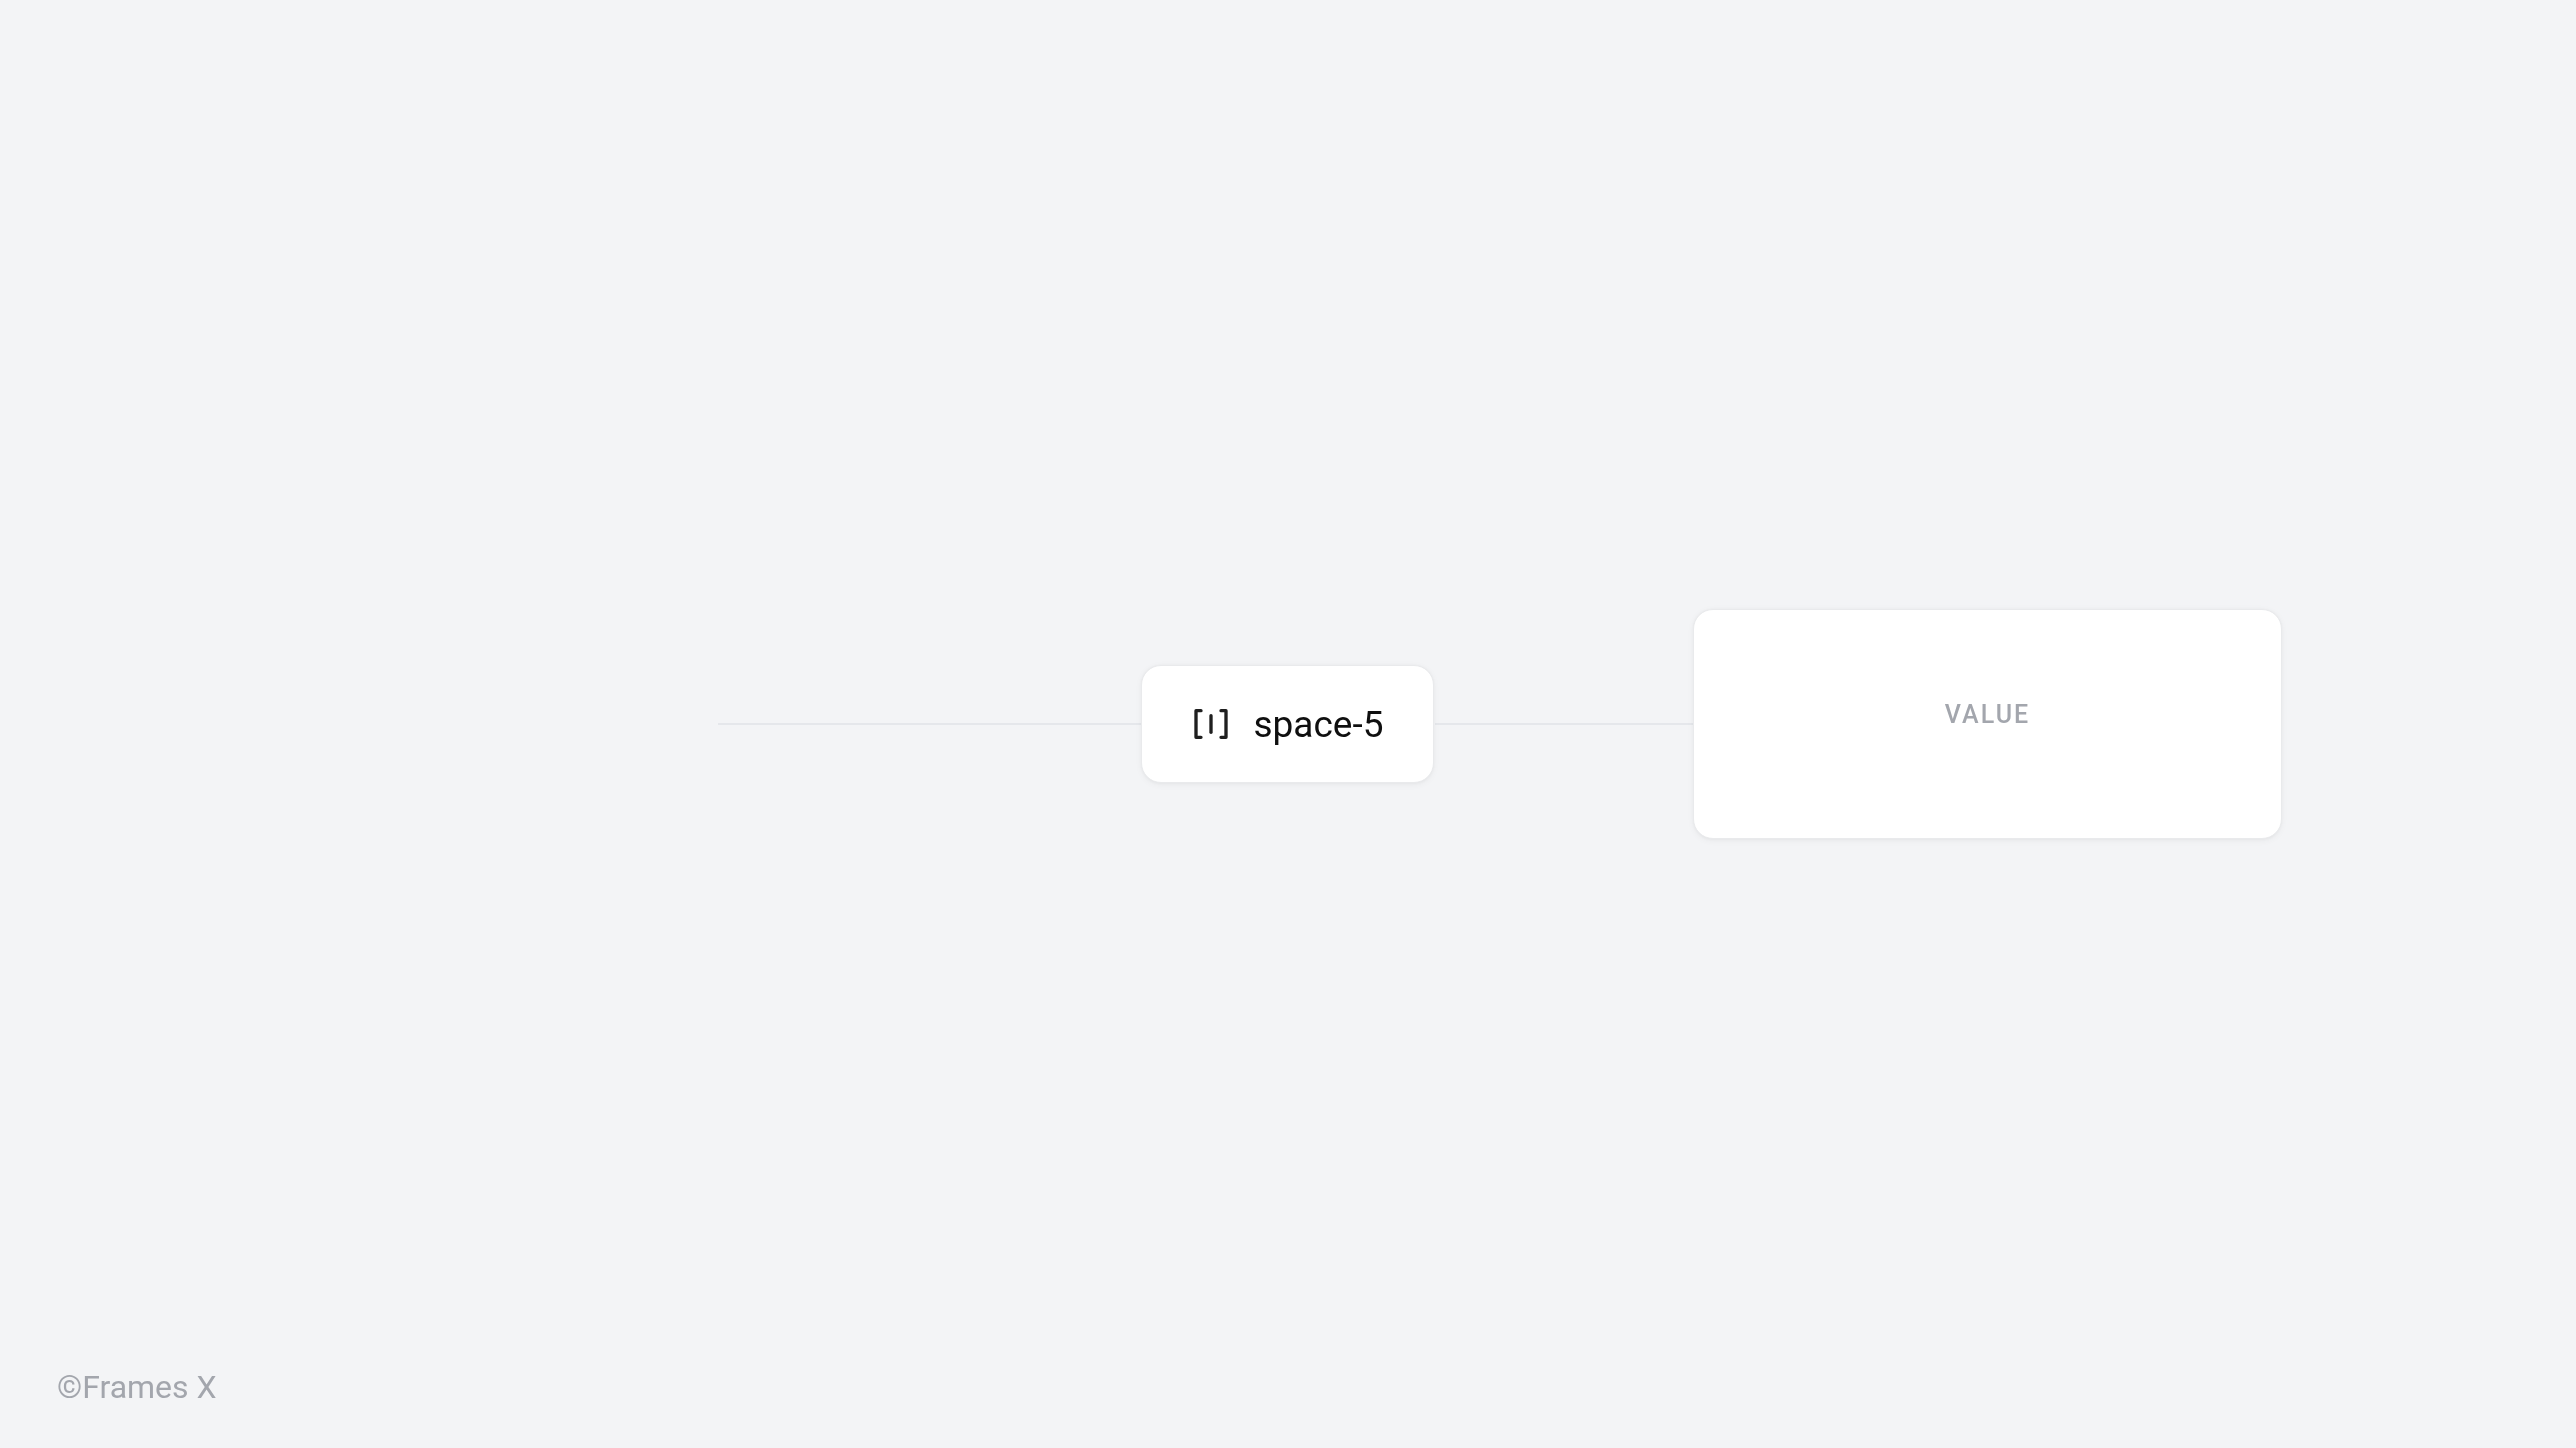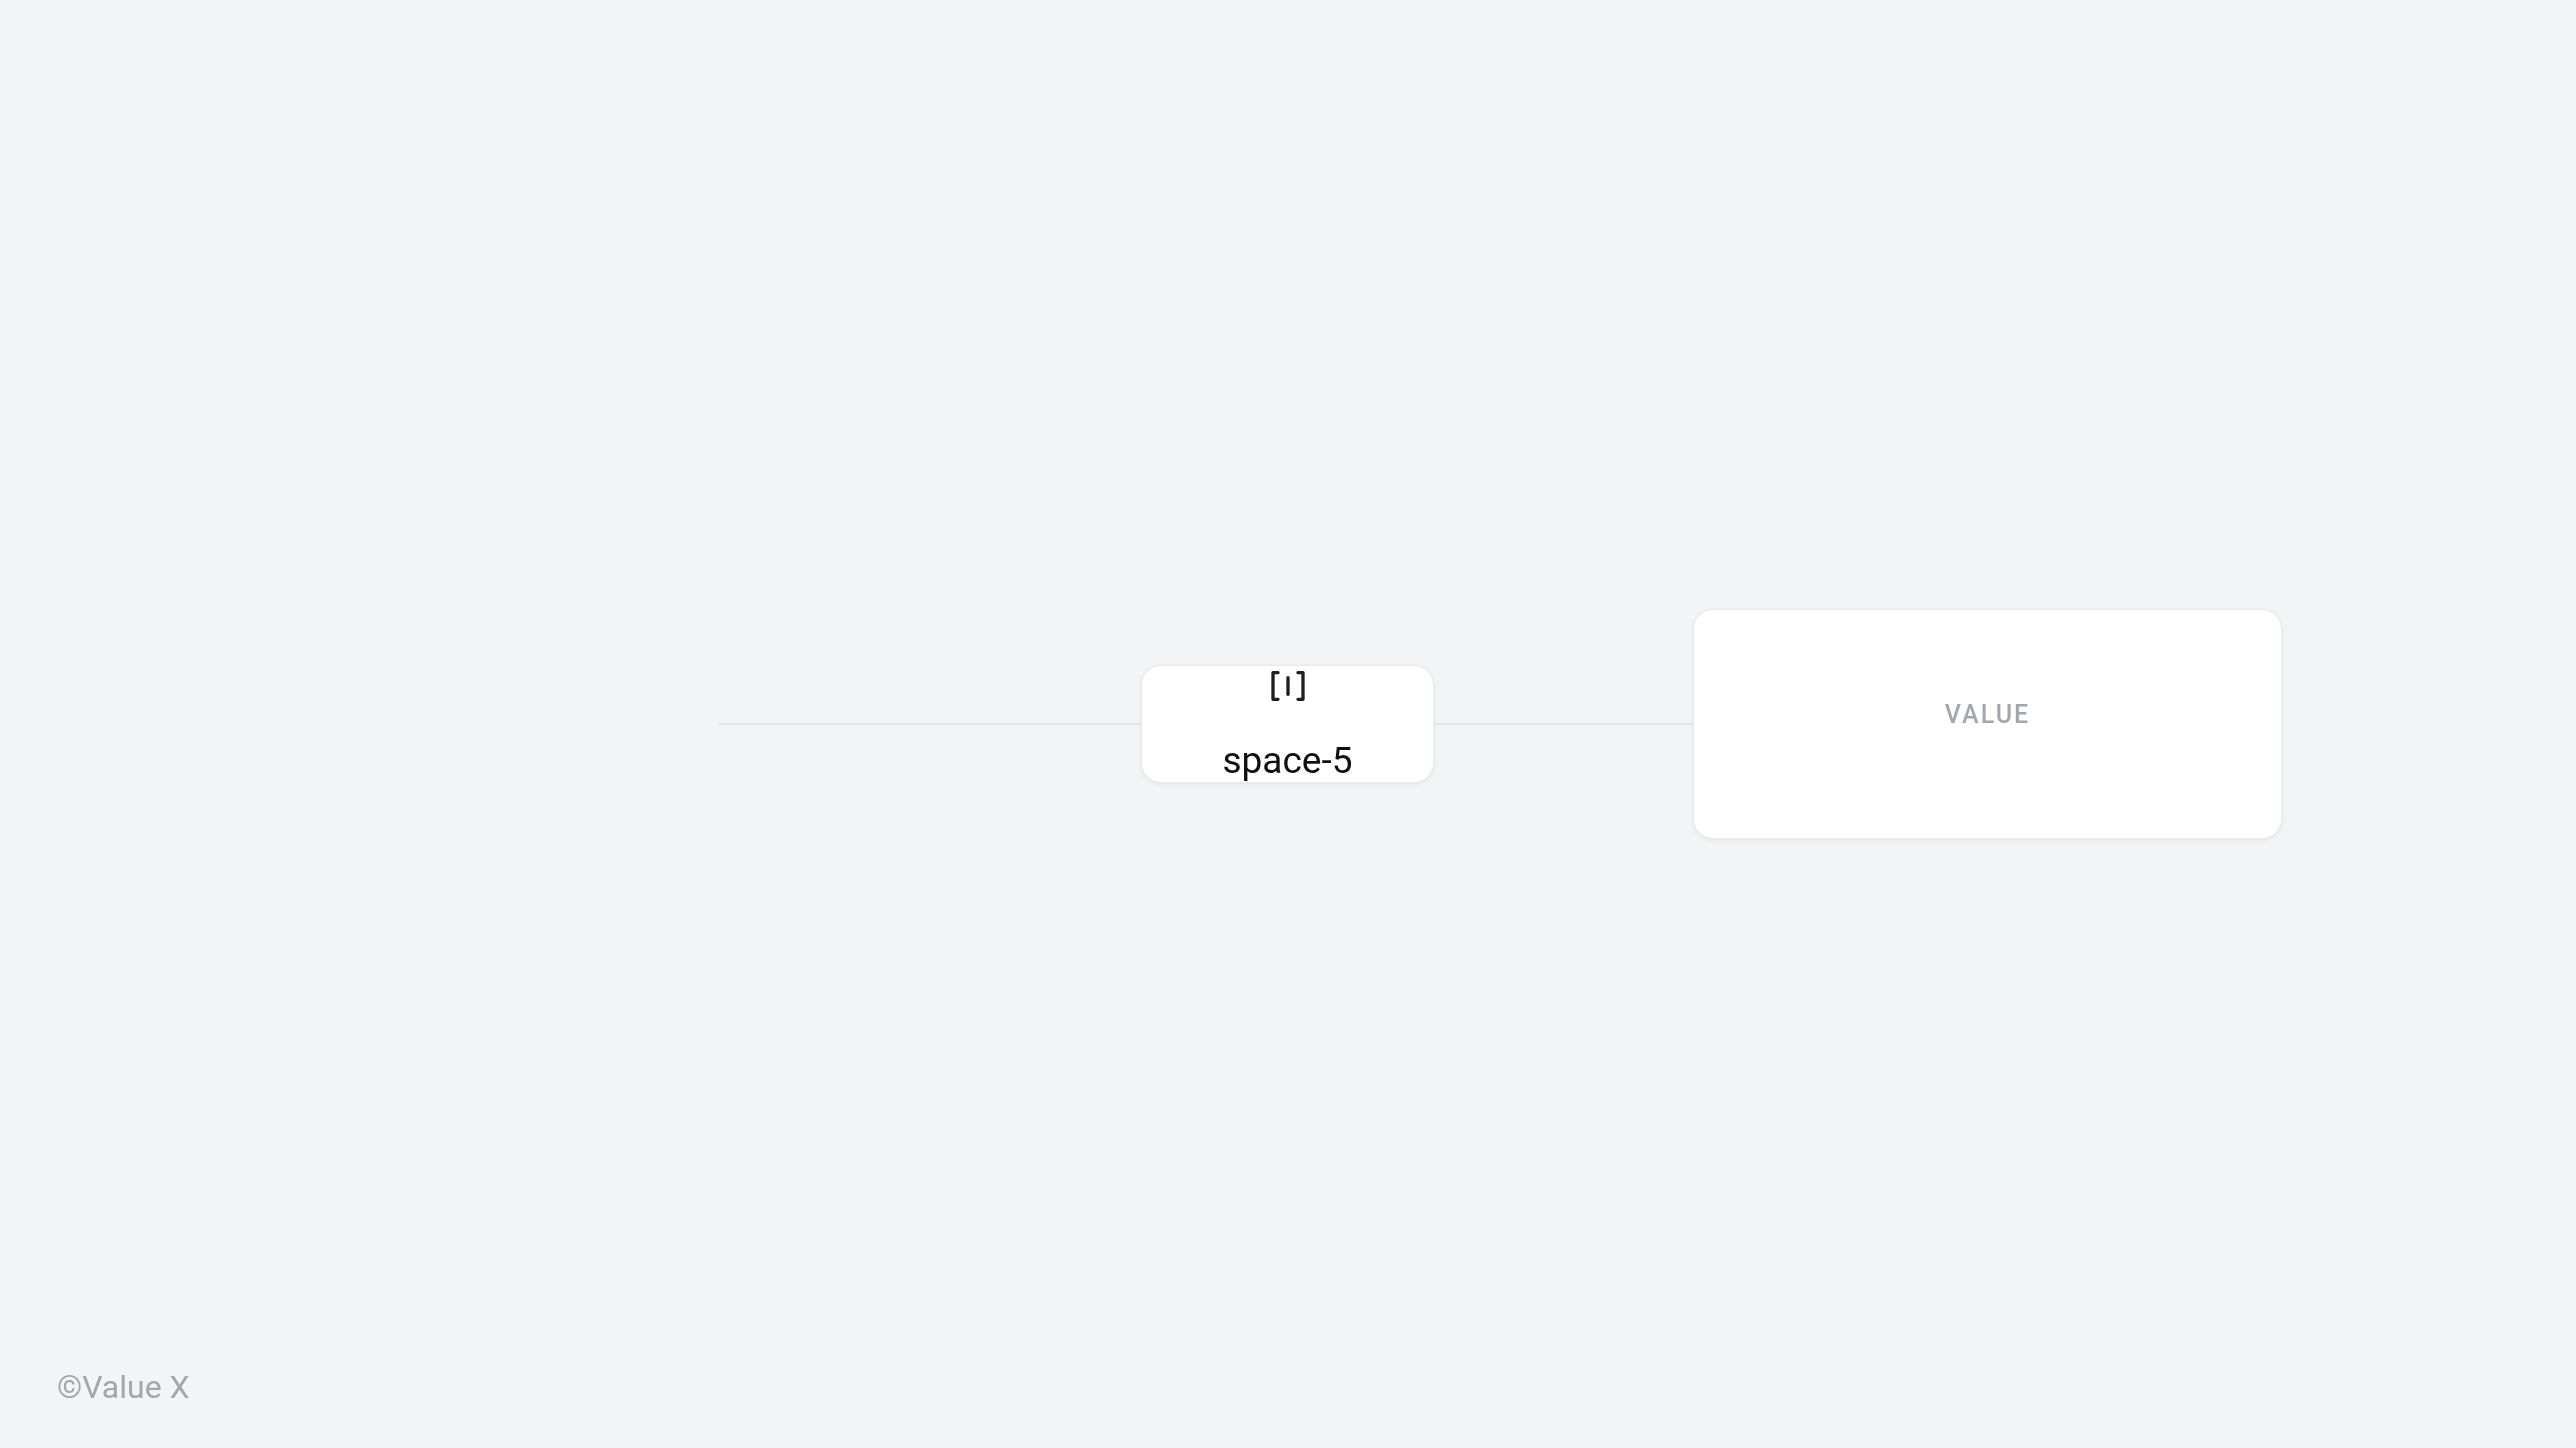--- a/index.html
+++ b/index.html
@@ -52,23 +52,22 @@
       top: 638px;
       width: 423px;
       height: 171px;
       padding: 31px 26px;
     }
     .token-card {
       left: 1141px;
       top: 665px;
       width: 293px;
       height: 118px;
-      flex-direction: column;
+      flex-direction: row;
       gap: 22px;
-      justify-content: space-between;
     }
     .value-card {
       left: 1693px;
       top: 609px;
       width: 589px;
       height: 230px;
       padding: 35px 33px;
     }
     .card-label {
       font-size: 25px;
@@ -121,16 +120,16 @@
         <line x1="12" y1="7" x2="12" y2="17"></line>
       </svg>
     </span>
     <span class="token-text">space-5</span>
   </div>
 
   <div class="card value-card">
     <div class="card-label">VALUE</div>
   </div>
 
-  <div class="watermark">©Value X</div>
+  <div class="watermark">©Frames X</div>
 
 </div>
 
 
 </body></html>

